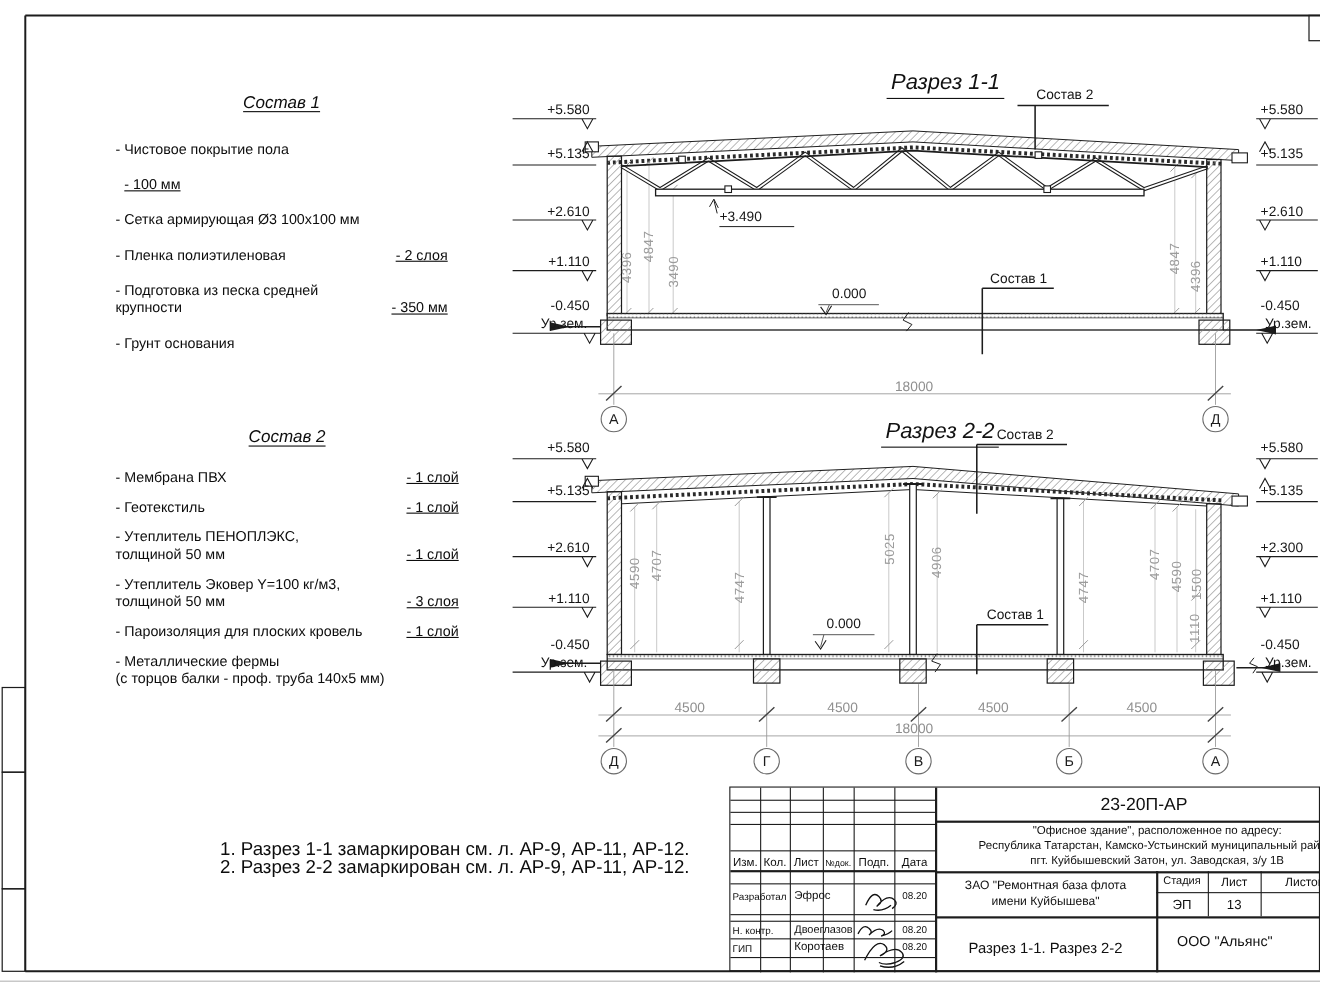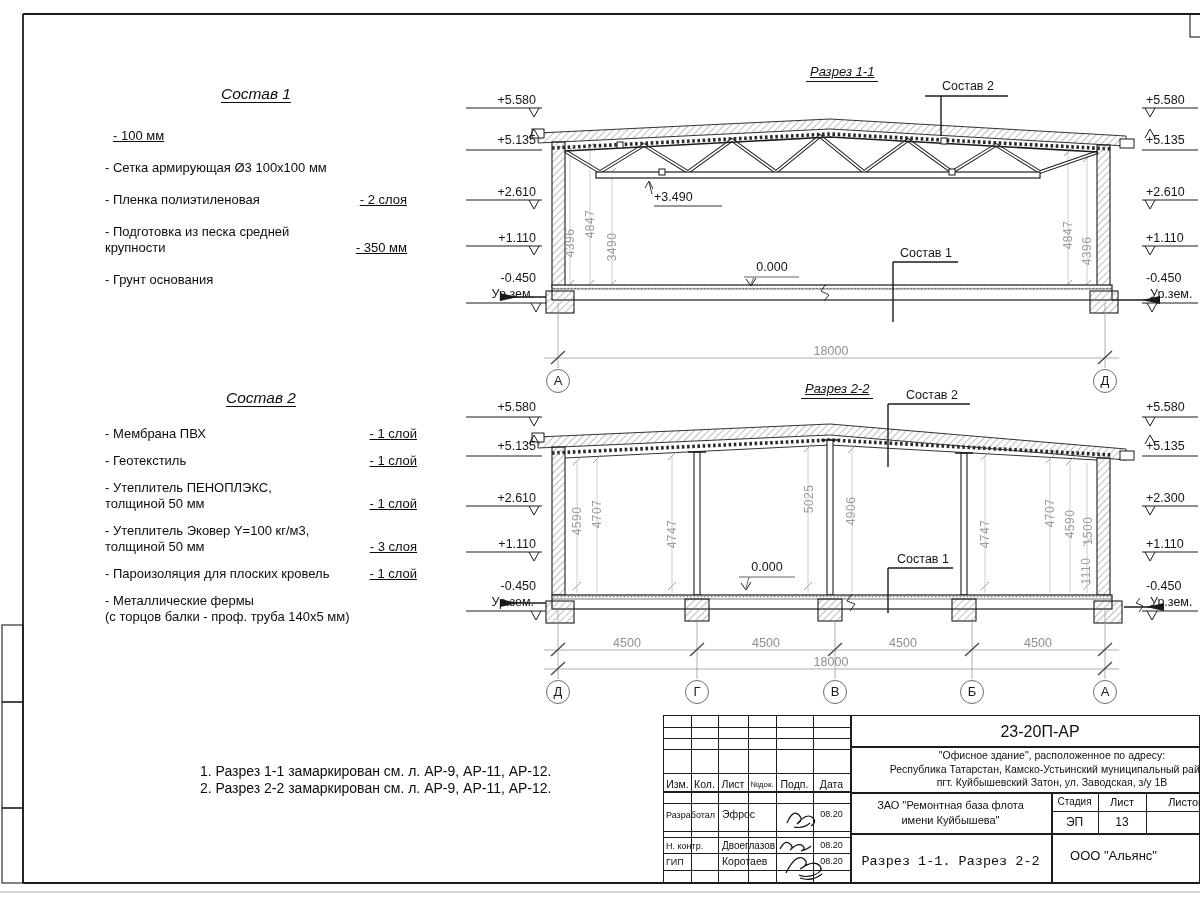--- a/index.html
+++ b/index.html
@@ -8,31 +8,31 @@
   .abs{position:absolute;}
   svg{position:absolute;left:0;top:0;}
   .lbl{position:absolute;font-size:12.5px;color:#161616;white-space:nowrap;line-height:13px;}
   .ctr{text-align:center;}
   .elev-l{width:70px;text-align:right;}
   .elev-r{width:70px;text-align:left;}
   .vdim{position:absolute;font-size:12px;color:#9c9c9c;letter-spacing:.5px;
         transform:translate(-50%,-50%) rotate(-90deg);white-space:nowrap;}
   .dimtxt{position:absolute;font-size:12.5px;color:#8f8f8f;text-align:center;white-space:nowrap;}
   .axis{position:absolute;width:24px;text-align:center;font-size:13px;color:#1c1c1c;line-height:14px;}
-  .sec-title{position:absolute;font-style:italic;font-size:13px;color:#111;
-             border-bottom:1.2px solid #111;padding:0 4px 2px 4px;white-space:nowrap;text-decoration:underline;}
+  .sec-title{position:absolute;font-style:italic;font-size:20px;color:#111;
+             border-bottom:1.2px solid #111;padding:0 4px 2px 4px;white-space:nowrap;}
   .comp{position:absolute;font-size:13px;color:#0d0d0d;line-height:16px;}
   .comp-title{font-style:italic;font-size:15.5px;text-align:center;text-decoration:underline;
               text-underline-offset:3px;}
   .c1-title{margin-bottom:26px;} .c2-title{margin-bottom:20px;}
   .c1 .row{margin-bottom:16px;} .c2 .row{margin-bottom:11px;}
   .row{display:flex;justify-content:space-between;align-items:flex-end;}
   .row .t{white-space:pre-line;}
   .row .v{white-space:nowrap;padding-left:8px;text-decoration:underline;}
-  .notes{position:absolute;font-size:14px;line-height:17px;color:#0d0d0d;white-space:nowrap;}
+  .notes{position:absolute;font-size:17px;line-height:17px;color:#0d0d0d;white-space:nowrap;}
   .tb-h{position:absolute;background:#1c1c1c;height:1.2px;}
   .tb-v{position:absolute;background:#1c1c1c;width:1.2px;}
   .tb-txt{position:absolute;color:#101010;display:flex;align-items:center;justify-content:center;
           text-align:center;white-space:pre-line;}
 </style>
 </head>
 <body>
 
 <div id="sheet">
 
@@ -198,20 +198,24 @@
 
   <g stroke="#111" stroke-width="1.2" fill="none">
     <path d="M787,823 q6,-14 12,-8 q5,5 -2,9 q10,-12 16,-6 q4,4 -2,8 M794,827 q9,2 16,-4"></path>
     <path d="M780,849 q5,-10 10,-5 q4,3 0,6 q8,-8 13,-4 q3,3 -2,5 q7,-2 10,-5"></path>
     <path d="M786,873 q10,-20 18,-14 q6,5 -4,10 q14,-10 20,-3 q4,5 -6,9 q-9,3 -15,0 M800,878 q12,4 22,-4"></path>
   </g>
 </svg>
 
 <div class="comp c1" style="left:105px;top:86px;width:302px;">
   <div class="comp-title c1-title">Состав 1</div>
+  <div class="row">
+        <span class="t">- Чистовое покрытие пола</span>
+        <span class="v"></span>
+      </div>
   <div class="row">
         <span class="v">- 100 мм</span>
       </div>
   <div class="row">
         <span class="t">- Сетка армирующая Ø3 100х100 мм</span>
         <span class="v"></span>
       </div>
   <div class="row">
         <span class="t">- Пленка полиэтиленовая</span>
         <span class="v">-  2 слоя</span>
@@ -383,17 +387,17 @@
   <div class="tb-txt" style="left:186px;top:32px;width:404px;height:43px;font-size:10.5px;line-height:13.5px;">"Офисное здание", расположенное по адресу:
 Республика Татарстан, Камско-Устьинский муниципальный район,
 пгт. Куйбышевский Затон, ул. Заводская, з/у 1В</div>
   <div class="tb-txt" style="left:186px;top:79px;width:201px;height:36px;font-size:11px;line-height:15px;">ЗАО "Ремонтная база флота
 имени Куйбышева"</div>
   <div class="tb-txt" style="left:387px;top:77px;width:47px;height:17px;font-size:10px;">Стадия</div>
   <div class="tb-txt" style="left:434px;top:77px;width:48px;height:17px;font-size:11px;">Лист</div>
   <div class="tb-txt" style="left:485px;top:77px;width:74px;height:17px;font-size:11px;">Листов</div>
   <div class="tb-txt" style="left:387px;top:96px;width:47px;height:20px;font-size:12px;">ЭП</div>
   <div class="tb-txt" style="left:434px;top:96px;width:48px;height:20px;font-size:12px;text-align:right;">13</div>
-  <div class="tb-txt" style="left:186px;top:130px;width:201px;height:30px;font-size:13.5px;font-family:Liberation Mono, monospace;">Разрез 1-1. Разрез 2-2</div>
+  <div class="tb-txt" style="left:186px;top:130px;width:201px;height:30px;font-size:13.5px;">Разрез 1-1. Разрез 2-2</div>
   <div class="tb-txt" style="left:387px;top:126px;width:125px;height:26px;font-size:13px;">ООО "Альянс"</div>
 </div>
 
 </div>
 
 </body></html>

